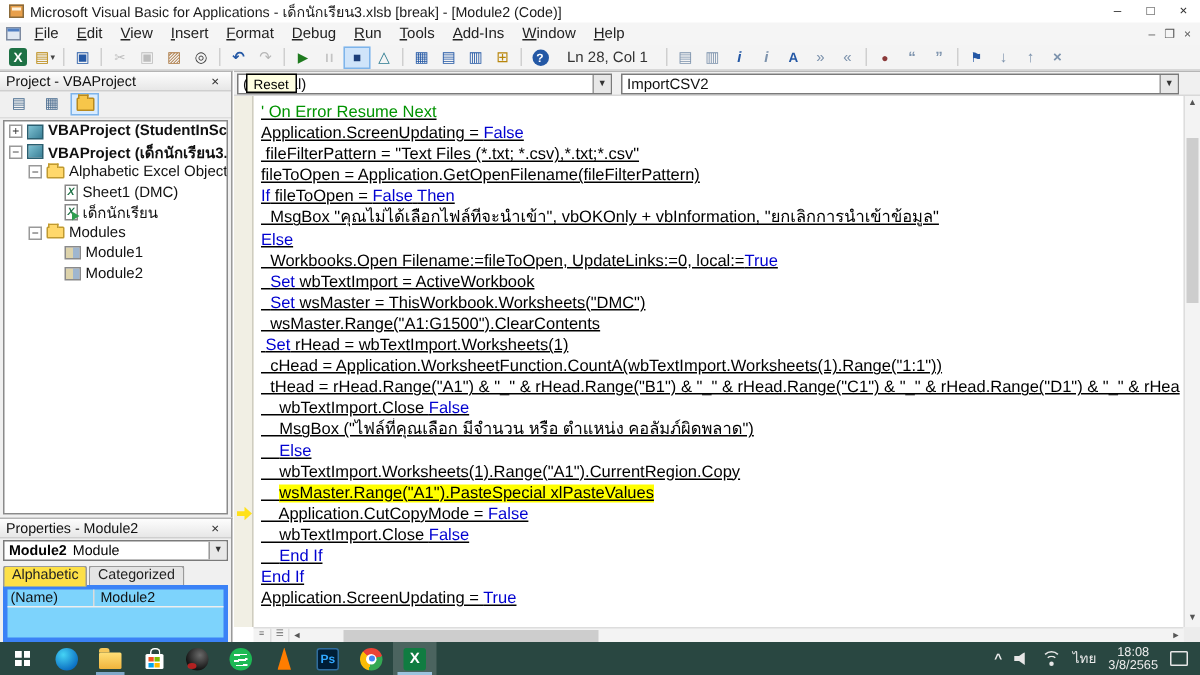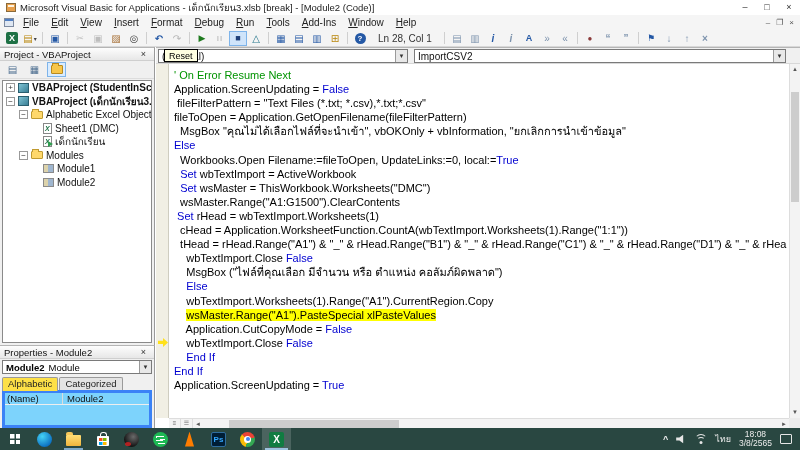--- a/index.html
+++ b/index.html
@@ -70,21 +70,21 @@
 
   
   #code-window{position:absolute;left:156px;top:47px;right:0;bottom:22px;background:#fff;border-top:1px solid #b5b5b5;}
   .combo-row{position:absolute;left:0;top:0;right:0;height:16px;background:#f0f0f0;border-bottom:1px solid #d8d8d8;}
   .code-combo{position:absolute;top:1px;height:14px;background:#fff;border:1px solid #7a7a7a;font-size:10px;display:flex;align-items:center;padding-left:3px;color:#111;}
   #combo-general{left:2px;width:250px;}
   #combo-proc{left:258px;width:372px;}
   #tooltip{position:absolute;left:8px;top:1px;height:13px;line-height:12px;background:#ffffe1;border:1px solid #000;font-size:9px;padding:0 4px;z-index:5;color:#000;}
   .margin-bar{position:absolute;left:0;top:16px;bottom:10px;width:13px;background:#f1efe4;border-right:1px solid #cfcdc0;}
   .exec-arrow{position:absolute;left:2px;width:10px;height:9px;background:#ffe11a;clip-path:polygon(0 32%,50% 32%,50% 0,100% 50%,50% 100%,50% 68%,0 68%);}
-  #code-area{position:absolute;left:14px;top:16px;right:11px;bottom:10px;overflow:hidden;padding:4px 0 0 4px;font-size:11px;color:#000;}
+  #code-area{position:absolute;left:14px;top:16px;right:11px;bottom:10px;overflow:hidden;padding:4px 0 0 4px;font-size:11px;color:#000;text-decoration:underline;}
   .code-line{height:14.1px;line-height:14.1px;white-space:pre;overflow:hidden;}
   .tk-k{color:#0000d0;}
   .tk-c{color:#009300;}
   .tk-h{background:#ffff00;}
   .vsb{position:absolute;right:0;top:16px;bottom:10px;width:11px;background:#f3f3f3;border-left:1px solid #ddd;}
   .vsb .arr{height:11px;font-size:6px;color:#555;text-align:center;line-height:11px;}
   .vsb .arr.dn{position:absolute;bottom:0;left:0;right:0;}
   .vsb .thumb{position:absolute;top:28px;height:110px;left:1px;right:1px;background:#cdcdcd;}
   .hsb{position:absolute;left:13px;right:11px;bottom:0;height:10px;background:#f3f3f3;border-top:1px solid #ddd;display:flex;align-items:center;}
   .view-btn{width:12px;height:9px;font-size:6px;text-align:center;color:#666;line-height:9px;border-right:1px solid #ddd;}
@@ -375,20 +375,21 @@
       <div id="tooltip">Reset</div>
     </div>
     <div class="margin-bar">
       <span class="exec-arrow" id="exec-arrow" style="top: 273.9px;"></span>
     </div>
     <div id="code-area">
         <div class="code-line"><span class="tk-c">' On Error Resume Next</span></div>
         <div class="code-line"><span class="tk-n">Application.ScreenUpdating = </span><span class="tk-k">False</span></div>
         <div class="code-line"><span class="tk-n"> fileFilterPattern = "Text Files (*.txt; *.csv),*.txt;*.csv"</span></div>
         <div class="code-line"><span class="tk-n">fileToOpen = Application.GetOpenFilename(fileFilterPattern)</span></div>
+        <div class="code-line"><span class="tk-k">If</span><span class="tk-n"> fileToOpen = </span><span class="tk-k">False</span><span class="tk-n"> </span><span class="tk-k">Then</span></div>
         <div class="code-line"><span class="tk-n">  MsgBox "คุณไม่ได้เลือกไฟล์ที่จะนำเข้า", vbOKOnly + vbInformation, "ยกเลิกการนำเข้าข้อมูล"</span></div>
         <div class="code-line"><span class="tk-k">Else</span></div>
         <div class="code-line"><span class="tk-n">  Workbooks.Open Filename:=fileToOpen, UpdateLinks:=0, local:=</span><span class="tk-k">True</span></div>
         <div class="code-line"><span class="tk-n">  </span><span class="tk-k">Set</span><span class="tk-n"> wbTextImport = ActiveWorkbook</span></div>
         <div class="code-line"><span class="tk-n">  </span><span class="tk-k">Set</span><span class="tk-n"> wsMaster = ThisWorkbook.Worksheets("DMC")</span></div>
         <div class="code-line"><span class="tk-n">  wsMaster.Range("A1:G1500").ClearContents</span></div>
         <div class="code-line"><span class="tk-n"> </span><span class="tk-k">Set</span><span class="tk-n"> rHead = wbTextImport.Worksheets(1)</span></div>
         <div class="code-line"><span class="tk-n">  cHead = Application.WorksheetFunction.CountA(wbTextImport.Worksheets(1).Range("1:1"))</span></div>
         <div class="code-line"><span class="tk-n">  tHead = rHead.Range("A1") &amp; "_" &amp; rHead.Range("B1") &amp; "_" &amp; rHead.Range("C1") &amp; "_" &amp; rHead.Range("D1") &amp; "_" &amp; rHea</span></div>
         <div class="code-line"><span class="tk-n">    wbTextImport.Close </span><span class="tk-k">False</span></div>

